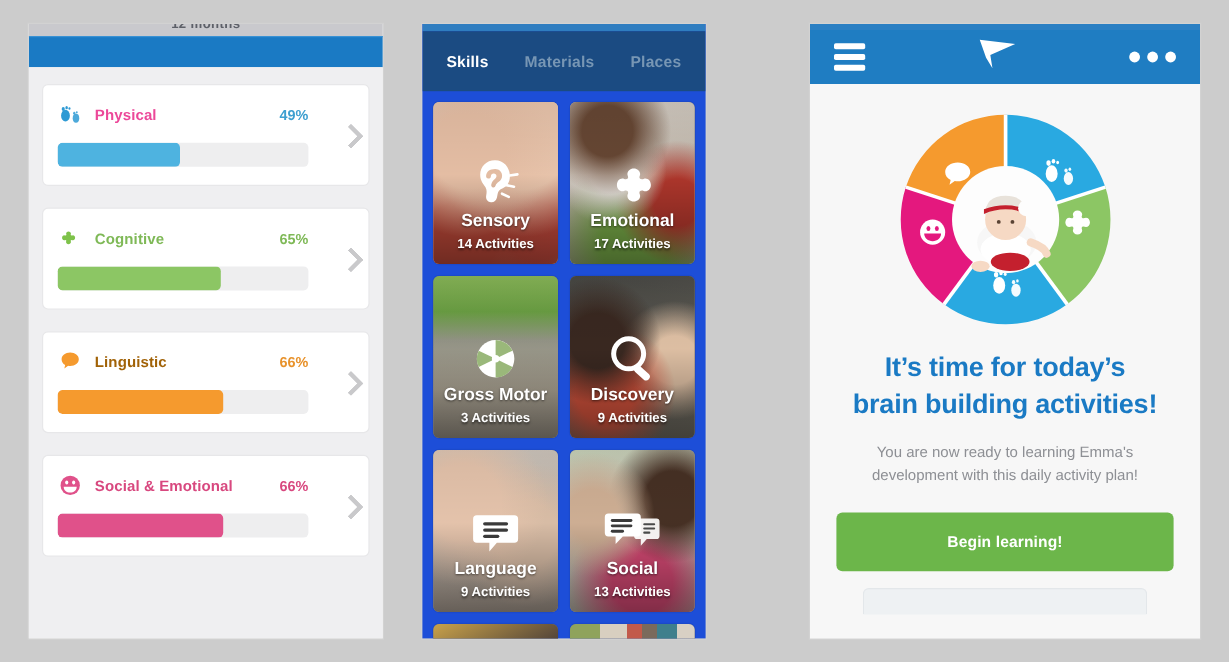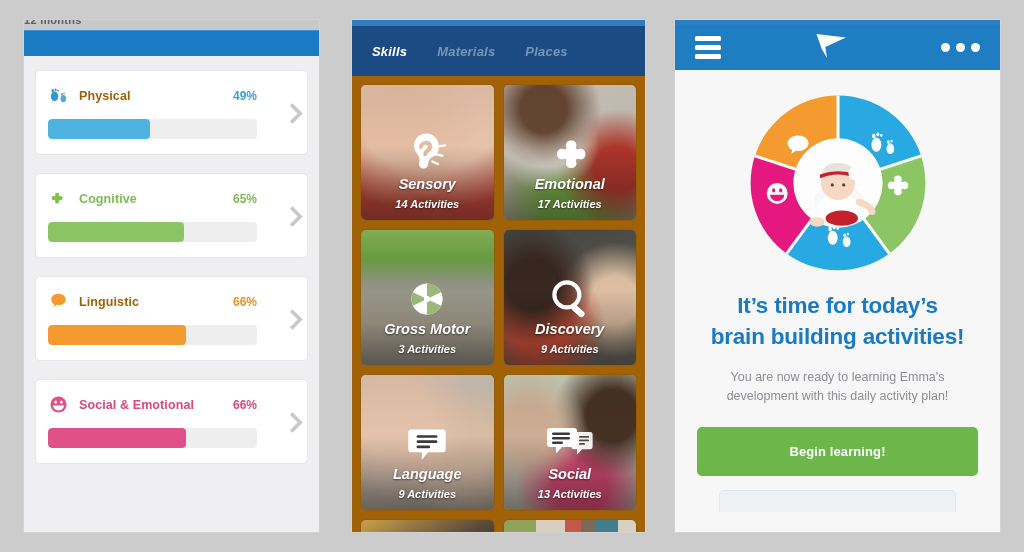--- a/index.html
+++ b/index.html
@@ -34,21 +34,21 @@
   }
   #panel1 .p1-topstrip {
     height: 10px;
     background: #c9c9cd;
     position: relative;
     overflow: hidden;
   }
   #panel1 .p1-topstrip .cuttext {
     position: absolute;
     left: 0; right: 0; top: -6px;
-    text-align: left;
+    text-align: center;
     font-size: 11px;
     font-weight: bold;
     color: #5d6068;
     letter-spacing: .3px;
   }
   #panel1 .p1-header {
     height: 26px;
     background: #1a7ac4;
     border-top: 1px solid #3a92d4;
   }
@@ -113,25 +113,24 @@
     border-top: 4px solid #c9c9cb;
     border-right: 4px solid #c9c9cb;
     transform: rotate(45deg);
     border-radius: 1px;
   }
 
   
   #panel2 {
     position: absolute;
     left: 352px; top: 20px;
-    width: 293px; height: 512px;
-    background: #a16207;
+    width: 236px; height: 512px;
+    background: #1d4ed8;
     box-shadow: 0 0 0 1px #d2d2d2;
     overflow: hidden;
-    font-style: italic;
   }
   #panel2 .p2-topstrip { height: 6px; background: #2f7dc0; }
   #panel2 .p2-tabs {
     height: 50px;
     background: #1b4b82;
     display: flex;
     align-items: center;
     padding: 0 18px;
     gap: 26px;
   }
@@ -290,21 +289,21 @@
                 <ellipse cx="7.5" cy="13" rx="4.2" ry="5.6"></ellipse>
                 <ellipse cx="5.4" cy="6.6" rx="1.5" ry="1.9"></ellipse>
                 <ellipse cx="8.6" cy="5.4" rx="1.2" ry="1.5"></ellipse>
                 <ellipse cx="11.3" cy="6.2" rx="1" ry="1.2"></ellipse>
                 <ellipse cx="17.5" cy="15.5" rx="3.1" ry="4.2" opacity=".85"></ellipse>
                 <ellipse cx="15.9" cy="10.6" rx="1.1" ry="1.4" opacity=".85"></ellipse>
                 <ellipse cx="18.3" cy="9.8" rx=".9" ry="1.1" opacity=".85"></ellipse>
               </g>
             </svg>
           </span>
-          <span class="prog-label" style="color:#a16207">Physical</span>
+          <span class="prog-label" style="color:#ec4899">Physical</span>
           <span class="prog-pct" style="color:#3d9fd0">49%</span>
         </div>
         <div class="prog-track">
           <div class="prog-fill" style="width:49%;background:#4eb3e0"></div>
         </div>
         <span class="chev"></span>
       </div>
 
       <div class="prog-card">
         <div class="prog-head">

